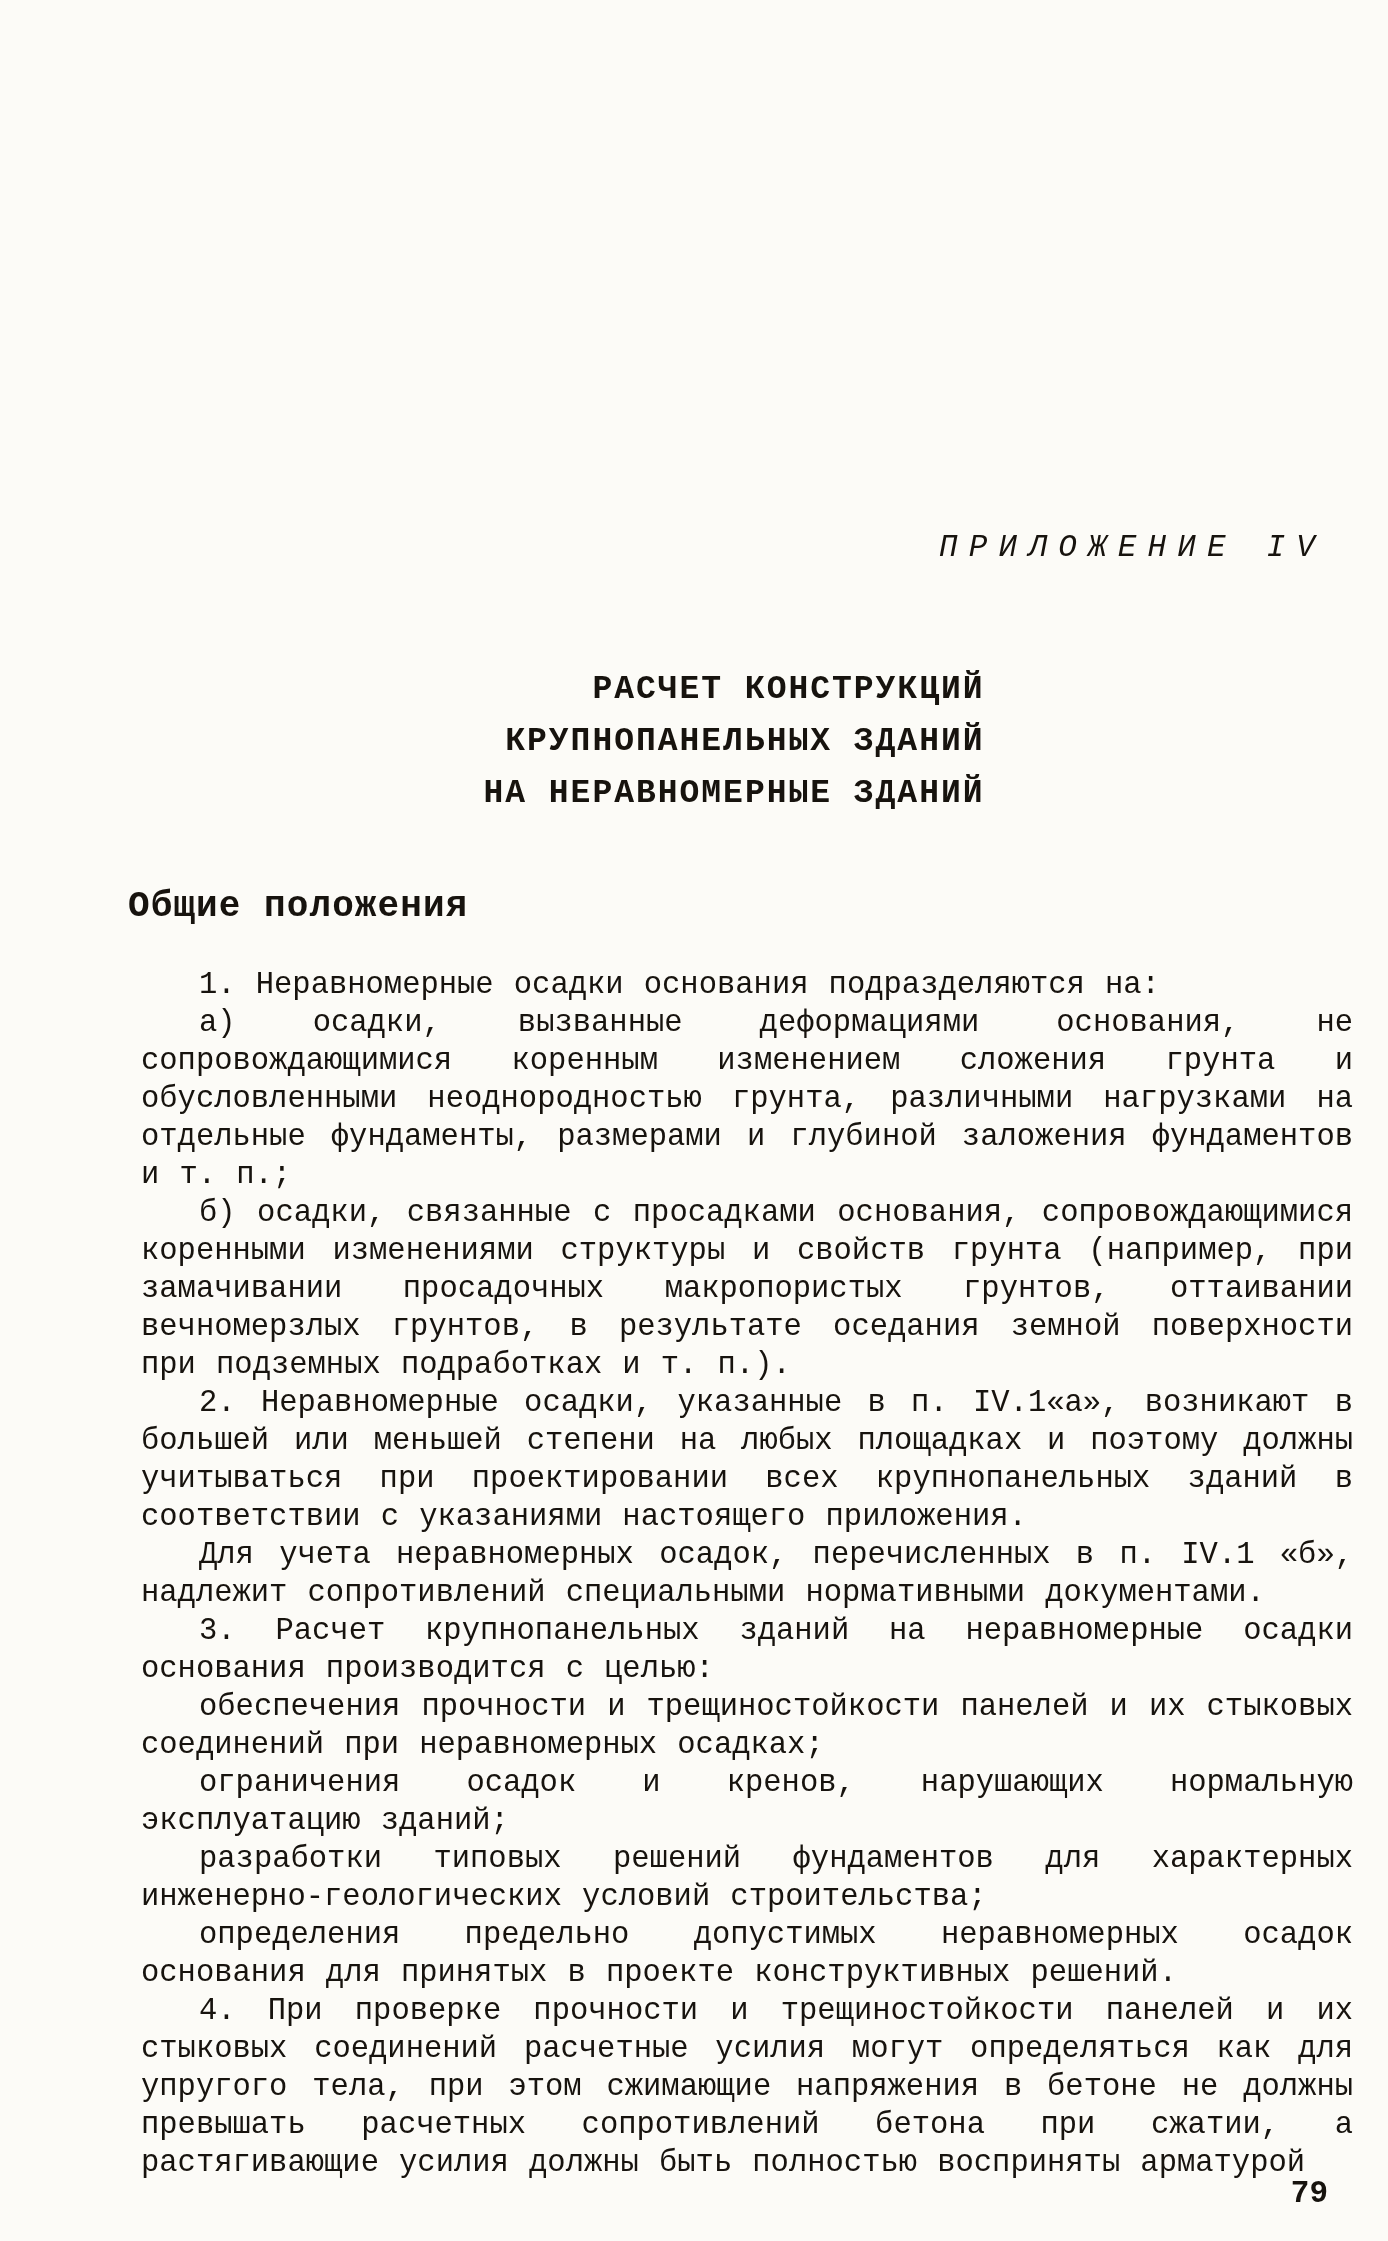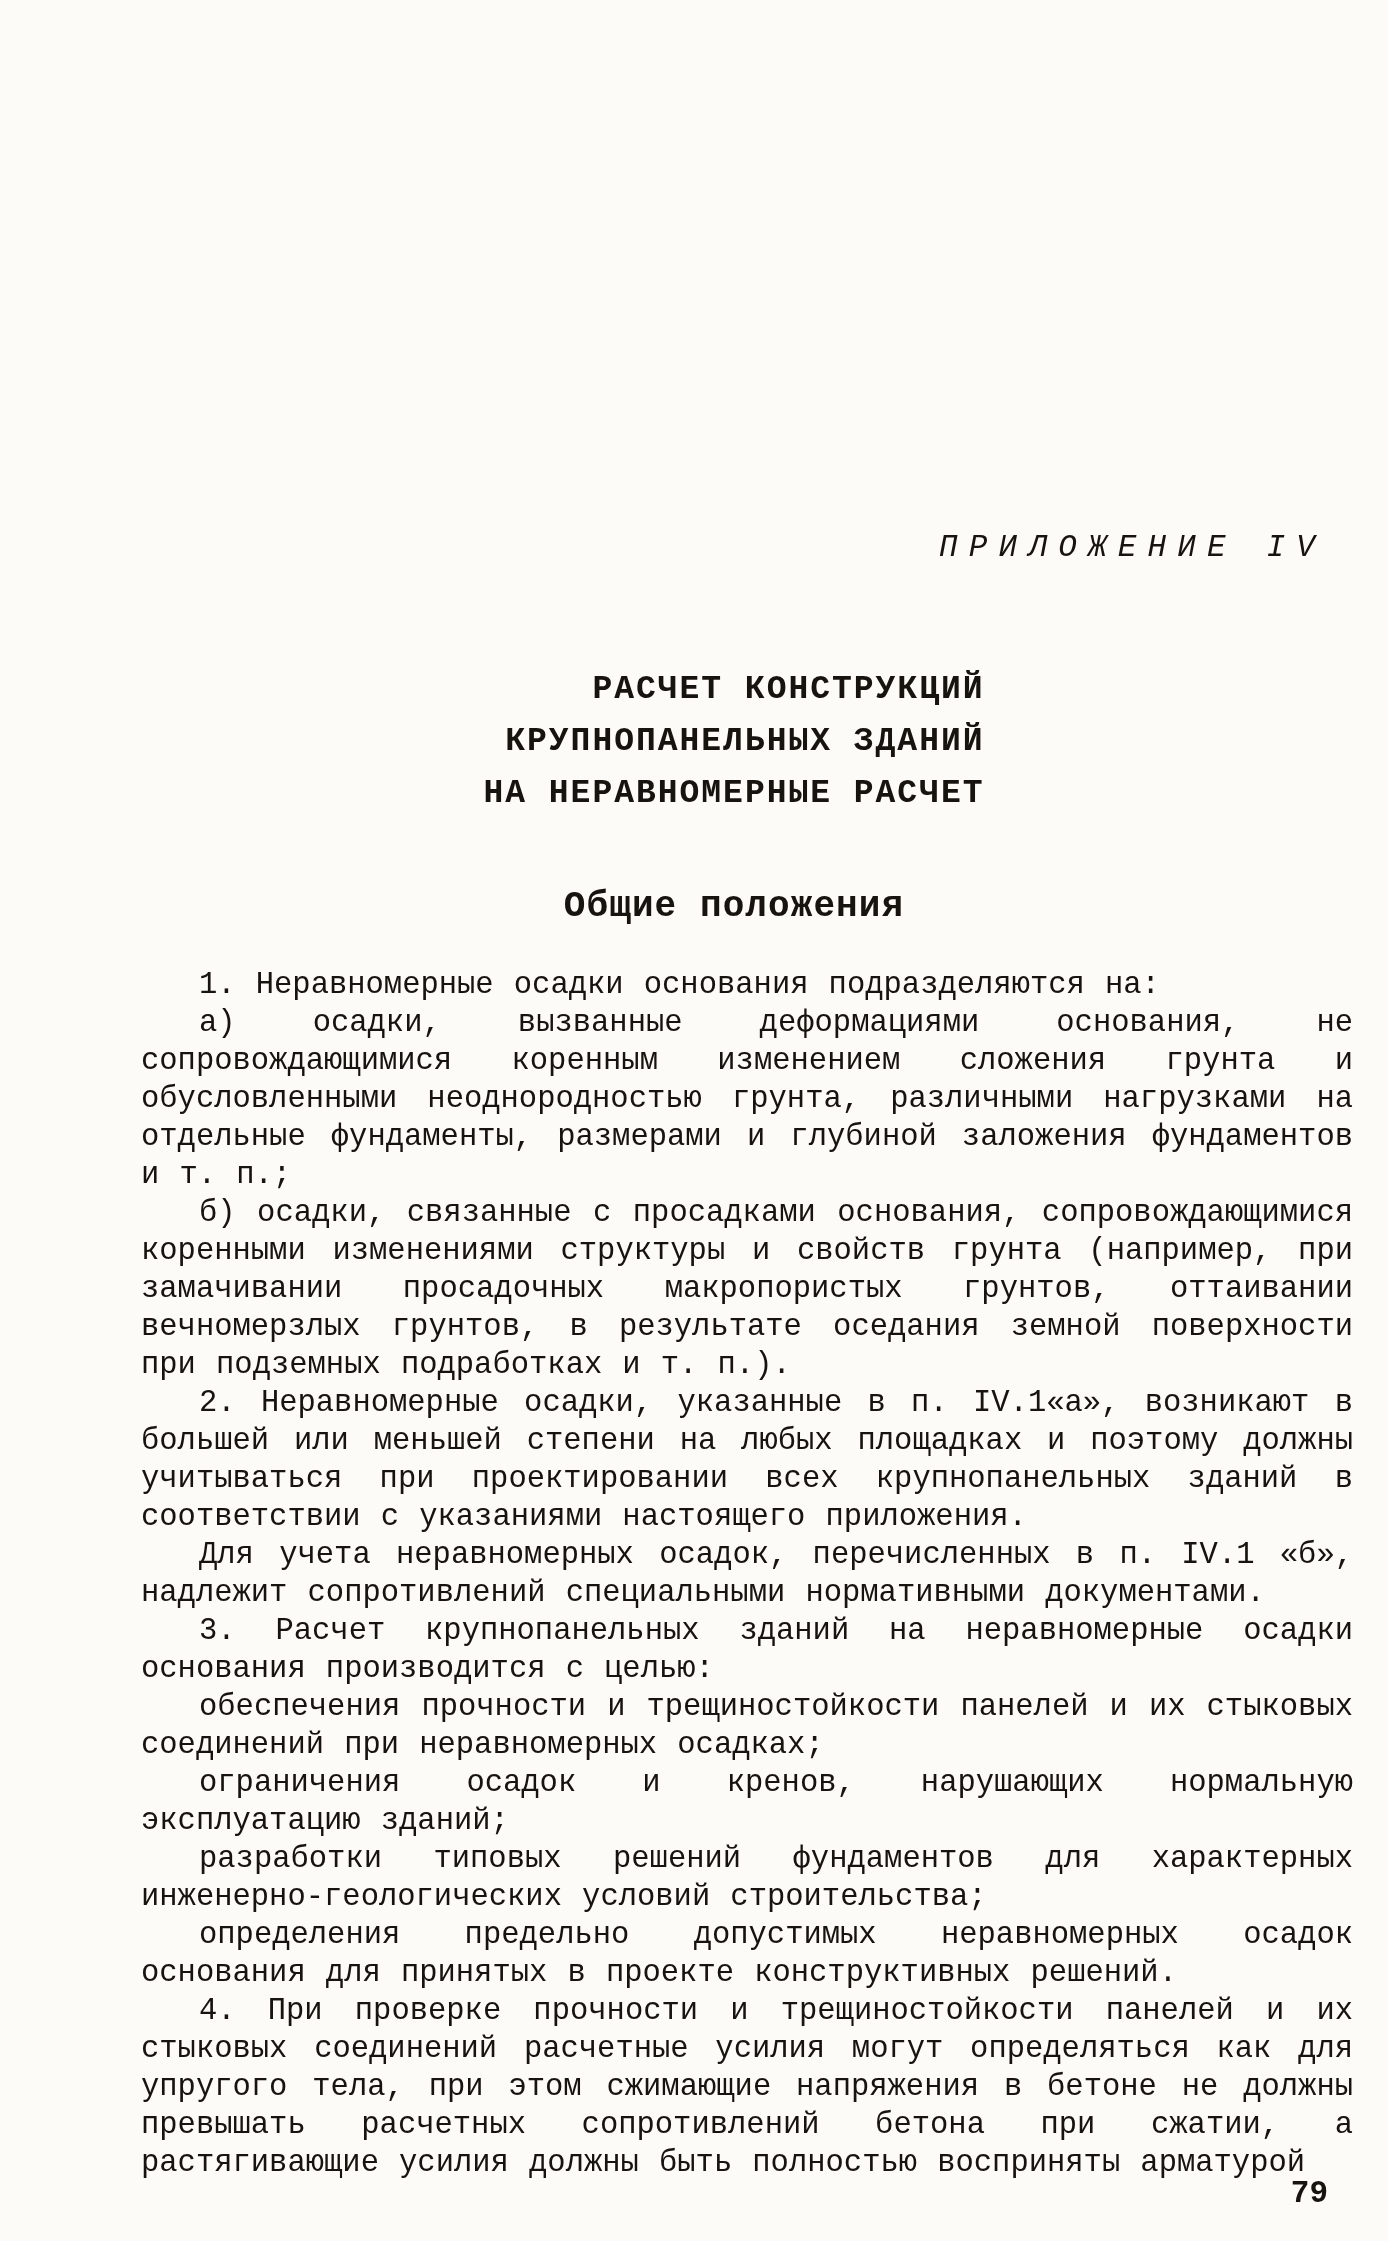--- a/index.html
+++ b/index.html
@@ -42,21 +42,21 @@
     font-size: 33px;
     line-height: 52px;
     letter-spacing: 0.06em;
     white-space: nowrap;
   }
   .section-heading {
     position: absolute;
     top: 886px;
     left: 128px;
     width: 1212px;
-    text-align: center;
+    text-align: left;
     font-weight: bold;
     font-size: 36px;
     letter-spacing: 0.03em;
   }
   .body-text {
     position: absolute;
     top: 966px;
     left: 141px;
     width: 1212px;
     font-size: 30.5px;
@@ -81,21 +81,21 @@
 <body>
 
 <div class="page">
 
   <div class="appendix-label">ПРИЛОЖЕНИЕ IV</div>
 
   <div class="title-wrap">
     <div class="title-inner">
       <div class="title-line">РАСЧЕТ КОНСТРУКЦИЙ</div>
       <div class="title-line">КРУПНОПАНЕЛЬНЫХ ЗДАНИЙ</div>
-      <div class="title-line">НА НЕРАВНОМЕРНЫЕ РАСЧЕТ</div>
+      <div class="title-line">НА НЕРАВНОМЕРНЫЕ ЗДАНИЙ</div>
     </div>
   </div>
 
   <div class="section-heading">Общие положения</div>
 
   <div class="body-text">
     <p>1. Неравномерные осадки основания подразделяются на:</p>
     <p>а) осадки, вызванные деформациями основания, не сопровождающимися коренным изменением сложения грунта и обусловленными неоднородностью грунта, различными нагрузками на отдельные фундаменты, размерами и глубиной заложения фундаментов и т. п.;</p>
     <p>б) осадки, связанные с просадками основания, сопровождающимися коренными изменениями структуры и свойств грунта (например, при замачивании просадочных макропористых грунтов, оттаивании вечномерзлых грунтов, в результате оседания земной поверхности при подземных подработках и т. п.).</p>
     <p>2. Неравномерные осадки, указанные в п. IV.1«а», возникают в большей или меньшей степени на любых площадках и поэтому должны учитываться при проектировании всех крупнопанельных зданий в соответствии с указаниями настоящего приложения.</p>

